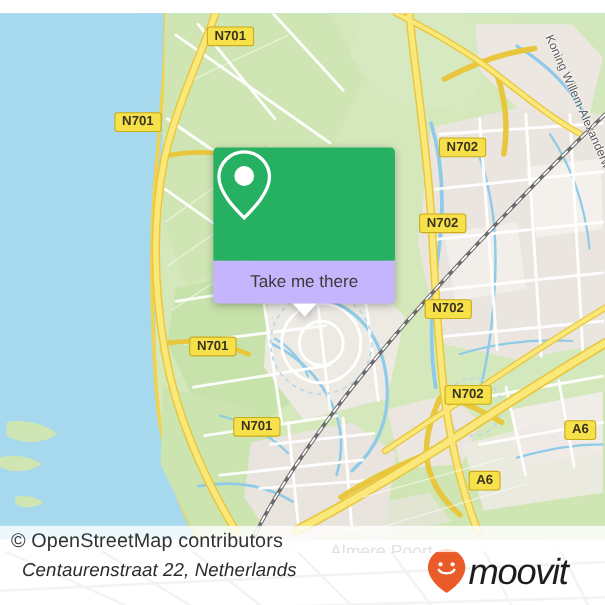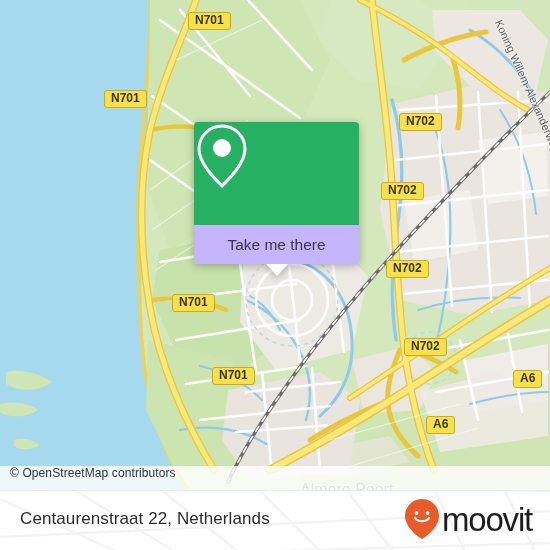--- a/index.html
+++ b/index.html
@@ -5,29 +5,29 @@
 <style>
   html,body{margin:0;padding:0;}
   body{
     width:550px;height:550px;overflow:hidden;
     font-family:"Liberation Sans","DejaVu Sans",sans-serif;
     background:#ffffff;
   }
   #app{position:relative;width:550px;height:550px;overflow:hidden;background:#fff;}
 
   
-  .map{position:absolute;left:0;top:0;width:550px;height:490px;overflow:hidden;background:#a6d9ee;}
+  .map{position:absolute;left:0;top:12px;width:550px;height:490px;overflow:hidden;background:#a6d9ee;}
   .map svg{position:absolute;left:0;top:0;display:block;}
 
   
   .attrib{
     position:absolute;left:0;top:466px;width:550px;height:24px;
     background:rgba(255,255,255,0.80);
-    display:flex;align-items:flex-start;
-    font-size:12px;color:#333;letter-spacing:.1px;
+    display:flex;align-items:flex-end;
+    font-size:18px;color:#333;letter-spacing:.1px;
     padding-left:10px;box-sizing:border-box;
     z-index:40;
   }
 
   
   .popup{
     position:absolute;left:194px;top:122px;width:165px;
     z-index:30;
     filter:drop-shadow(0 2px 4px rgba(0,0,0,0.28));
   }
@@ -72,21 +72,21 @@
   
   .footer{
     position:absolute;left:0;top:490px;width:550px;height:60px;
     background:#ffffff;overflow:hidden;
     border-top:1px solid #ececec;
   }
   .footer .wm{position:absolute;left:0;top:-10px;opacity:.32;}
   .footer-inner{
     position:relative;z-index:3;height:56px;
     display:flex;align-items:center;justify-content:space-between;
-    padding:0 18px 0 20px;box-sizing:border-box;
+    padding:0 34px 0 20px;box-sizing:border-box;font-style:italic;
   }
   .addr{font-size:17px;color:#2b2b2b;letter-spacing:.1px;}
   .brand{display:flex;align-items:center;gap:2px;}
   .brand-word{
     font-size:33px;color:#1d1d1d;letter-spacing:-1.2px;
     font-weight:normal;line-height:33px;
   }
 </style>
 </head>
 <body>

